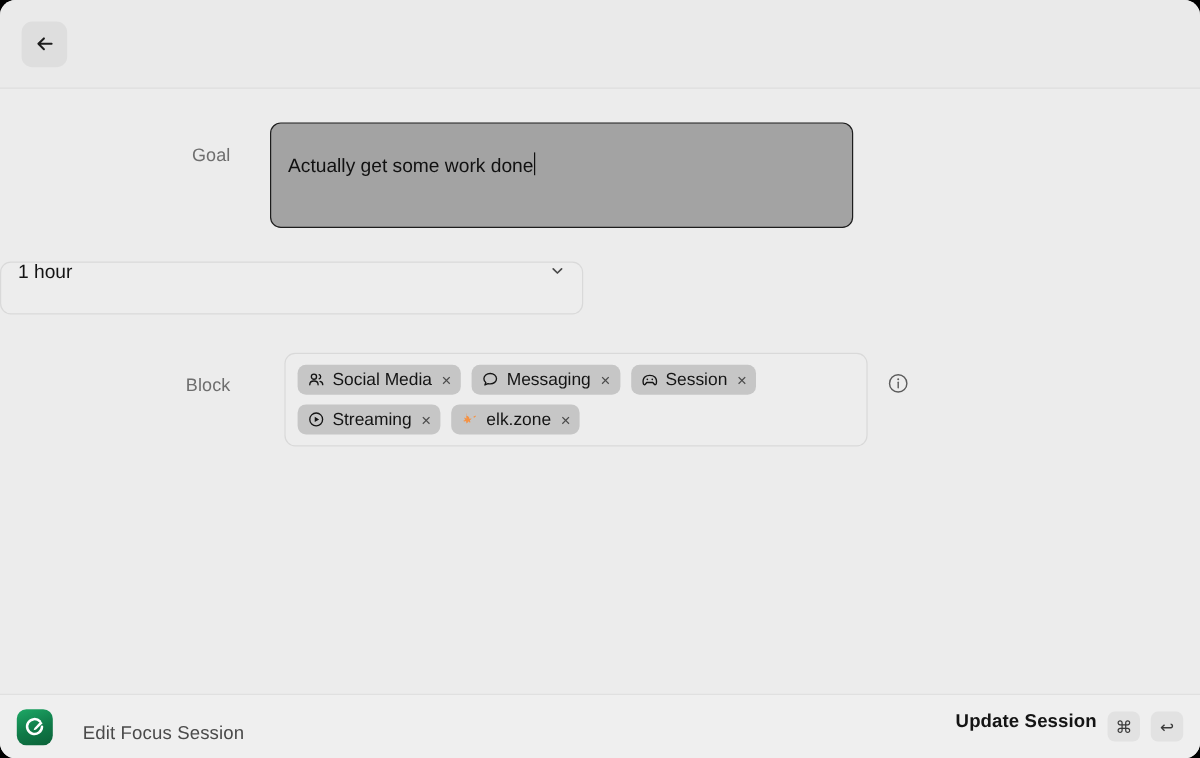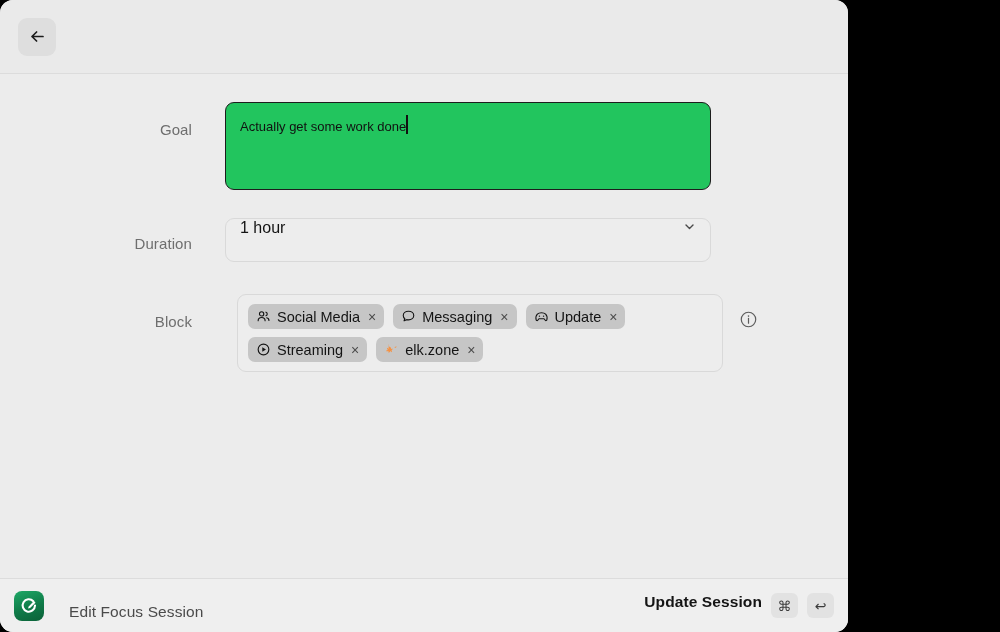--- a/index.html
+++ b/index.html
@@ -8,21 +8,21 @@
     width: 1000px;
     height: 632px;
     background: #000000;
     font-family: "Liberation Sans", sans-serif;
     -webkit-font-smoothing: antialiased;
   }
 
   #window {
     position: absolute;
     left: 0; top: 0;
-    width: 848px;
+    width: 1000px;
     height: 632px;
     background: #ececec;
     border-radius: 13px;
     overflow: hidden;
     display: flex;
     flex-direction: column;
   }
 
   
   #header {
@@ -79,26 +79,26 @@
   .label-goal     { padding-top: 18px; }
   .label-duration { padding-top: 16px; }
   .label-block    { padding-top: 18px; }
 
   .field-control { position: relative; }
 
   
   .goal-box {
     width: 486px;
     height: 88px;
-    background: #22c55e;
+    background: #a3a3a3;
     border: 1.6px solid #1d1d1d;
     border-radius: 9px;
     box-sizing: border-box;
-    padding: 12px 14px 0 14px;
-    font-size: 13px;
+    padding: 24px 14px 0 14px;
+    font-size: 16px;
     line-height: 22px;
     color: #111111;
     position: relative;
   }
   .goal-text {
     display: inline;
     white-space: pre;
   }
   .caret {
     display: inline-block;
@@ -244,21 +244,20 @@
   <div id="body">
 
     <div class="field-row">
       <div class="field-label label-goal">Goal</div>
       <div class="field-control">
         <div class="goal-box" title="What do you want to focus on?"><span class="goal-text">Actually get some work done</span><span class="caret"></span></div>
       </div>
     </div>
 
     <div class="field-row" style="margin-top:28px;">
-      <div class="field-label label-duration">Duration</div>
       <div class="field-control">
         <div class="duration-box">
           <span>1 hour</span>
           <span>
             <svg width="13" height="13" viewBox="0 0 13 13" fill="none">
               <path d="M3 5L6.5 8.5L10 5" stroke="#4a4a4a" stroke-width="1.4" stroke-linecap="round" stroke-linejoin="round"></path>
             </svg>
           </span>
         </div>
       </div>
@@ -297,21 +296,21 @@
           <span class="tag">
             <span class="tag-icon">
               <svg width="15" height="15" viewBox="0 0 16 16" fill="none">
                 <path d="M2.3 11.6c-.6-2.4-.2-4.6 1.3-6.1C4.7 4.4 6.3 4 8 4s3.3.4 4.4 1.5
                          c1.5 1.5 1.9 3.7 1.3 6.1-.2.8-1.2 1-1.7.4l-1.3-1.6H5.3L4 12
                          c-.5.6-1.5.4-1.7-.4Z" stroke="#141414" stroke-width="1.2" stroke-linejoin="round"></path>
                 <circle cx="5.8" cy="7.6" r="0.75" fill="#141414"></circle>
                 <circle cx="10.2" cy="7.6" r="0.75" fill="#141414"></circle>
               </svg>
             </span>
-            <span>Update</span>
+            <span>Session</span>
             <span class="tag-x">×</span>
           </span>
 
           <span class="tag">
             <span class="tag-icon">
               <svg width="15" height="15" viewBox="0 0 16 16" fill="none">
                 <circle cx="8" cy="8" r="5.7" stroke="#141414" stroke-width="1.2"></circle>
                 <path d="M6.7 5.7 10.6 8l-3.9 2.3V5.7Z" fill="#141414"></path>
               </svg>
             </span>

